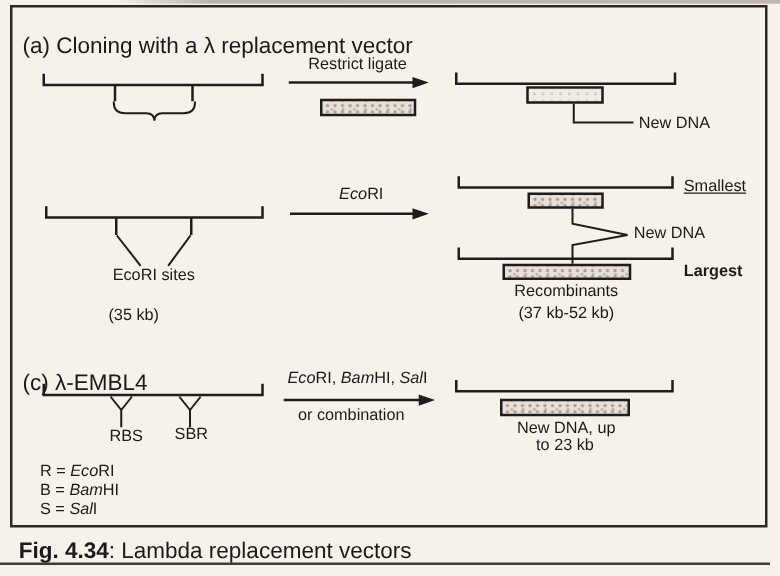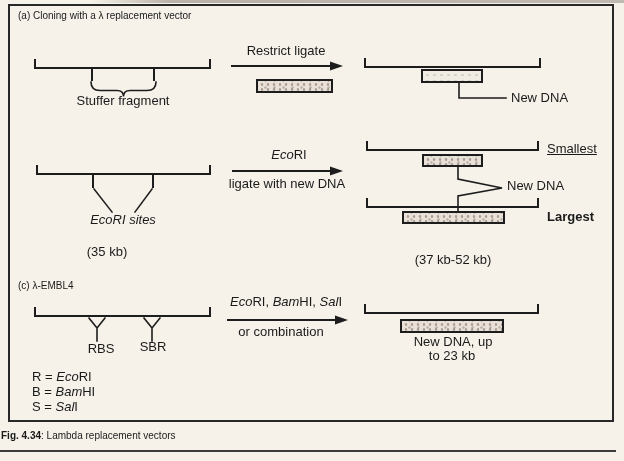--- a/index.html
+++ b/index.html
@@ -4,35 +4,35 @@
 <style>
   html,body{margin:0;padding:0;background:#f6f2ea;}
   .stage{position:relative;width:624px;height:461px;background:#f6f2ea;
          font-family:"Liberation Sans",sans-serif;color:#1a1a1a;overflow:hidden;}
   .frame{position:absolute;left:8px;top:4px;width:606px;height:418px;
          border:2px solid #282828;box-sizing:border-box;}
   .scan-top{position:absolute;left:90px;top:0;width:534px;height:3px;
          background:linear-gradient(to right,rgba(110,100,92,0),rgba(110,100,92,.45) 15%,rgba(110,100,92,.4));}
   .label{position:absolute;font-size:13px;line-height:1.12;white-space:nowrap;}
   .center{transform:translateX(-50%);text-align:right;}
-  .heading{font-size:10px;}
+  .heading{font-size:18px;margin-top:16px;}
   .overlay{position:absolute;left:0;top:0;width:624px;height:461px;}
   .overlay path{stroke:#1d1d1d;stroke-width:2;fill:none;stroke-linecap:square;}
   .overlay path.thin{stroke-width:1.6;}
   .overlay path.head{fill:#1d1d1d;stroke:none;}
   .stipple{position:absolute;box-sizing:border-box;border:2px solid #1d1d1d;
          background-color:#e9e1d8;
          background-image:
            radial-gradient(circle, rgba(105,92,84,.5) 1px, transparent 1.6px),
            radial-gradient(circle, rgba(140,128,118,.45) 1px, transparent 1.5px);
          background-size:6px 5px, 9px 7px;background-position:1px 1px,3px 3px;}
   .stipple.light{background-color:#f1ece3;
          background-image:radial-gradient(circle, rgba(150,135,125,.3) 1px, transparent 1.5px);
          background-size:7px 6px;}
-  .caption{position:absolute;left:1px;top:430px;font-size:10px;white-space:nowrap;}
+  .caption{position:absolute;left:15px;top:430px;font-size:18px;white-space:nowrap;}
   .caption .bold{font-weight:bold;}
   .bottom-rule{position:absolute;left:0;top:450px;width:616px;height:2px;background:#3c3c3c;}
 </style>
 </head>
 <body>
 
 <div class="stage">
 
   <div class="scan-top"></div>
   <div class="frame"></div>
@@ -64,31 +64,30 @@
   </svg>
 
   <div class="stipple" style="left:256px;top:79px;width:77px;height:14px;"></div>
   <div class="stipple light" style="left:421px;top:69px;width:62px;height:14px;"></div>
   <div class="stipple" style="left:422px;top:154px;width:61px;height:13px;"></div>
   <div class="stipple" style="left:402px;top:211px;width:103px;height:13px;"></div>
   <div class="stipple" style="left:400px;top:319px;width:104px;height:14px;"></div>
 
   <div class="label heading" style="left:18px;top:10px;">(a) Cloning with a λ replacement vector</div>
   <div class="label center" style="left:286px;top:44px;">Restrict ligate</div>
-  <div class="label center" style="left:123px;top:94px;">Stuffer fragment</div>
   <div class="label" style="left:511px;top:91px;">New DNA</div>
 
   <div class="label center" style="left:289px;top:148px;"><i>Eco</i><span>RI</span></div>
-  <div class="label center" style="left:287px;top:177px;">ligate with new DNA</div>
-  <div class="label center" style="left:123px;top:213px;font-style:italic;">EcoRI sites</div>
+  <div class="label center" style="left:123px;top:213px;">EcoRI sites</div>
   <div class="label center" style="left:107px;top:245px;">(35 kb)</div>
   <div class="label" style="left:547px;top:142px;text-decoration:underline;">Smallest</div>
   <div class="label" style="left:507px;top:179px;">New DNA</div>
   <div class="label" style="left:547px;top:210px;font-weight:bold;">Largest</div>
-  <div class="label center" style="left:453px;top:243px;margin-top:10px;">(37 kb-52 kb)</div>
+  <div class="label center" style="left:453px;top:226px;">Recombinants</div>
+  <div class="label center" style="left:453px;top:243px;">(37 kb-52 kb)</div>
 
   <div class="label heading" style="left:18px;top:280px;">(c) λ-EMBL4</div>
   <div class="label center" style="left:281px;top:325px;">or combination</div>
   <div class="label center" style="left:286px;top:295px;"><i>Eco</i><span>RI, </span><i>Bam</i><span>HI, </span><i>Sal</i><span>I</span></div>
   <div class="label center" style="left:101px;top:342px;">RBS</div>
   <div class="label center" style="left:153px;top:340px;">SBR</div>
   <div class="label center" style="left:453px;top:335px;">New DNA, up</div>
   <div class="label center" style="left:452px;top:349px;">to 23 kb</div>
 
   <div class="label" style="left:32px;top:370px;"><span>R = </span><i>Eco</i><span>RI</span></div>

